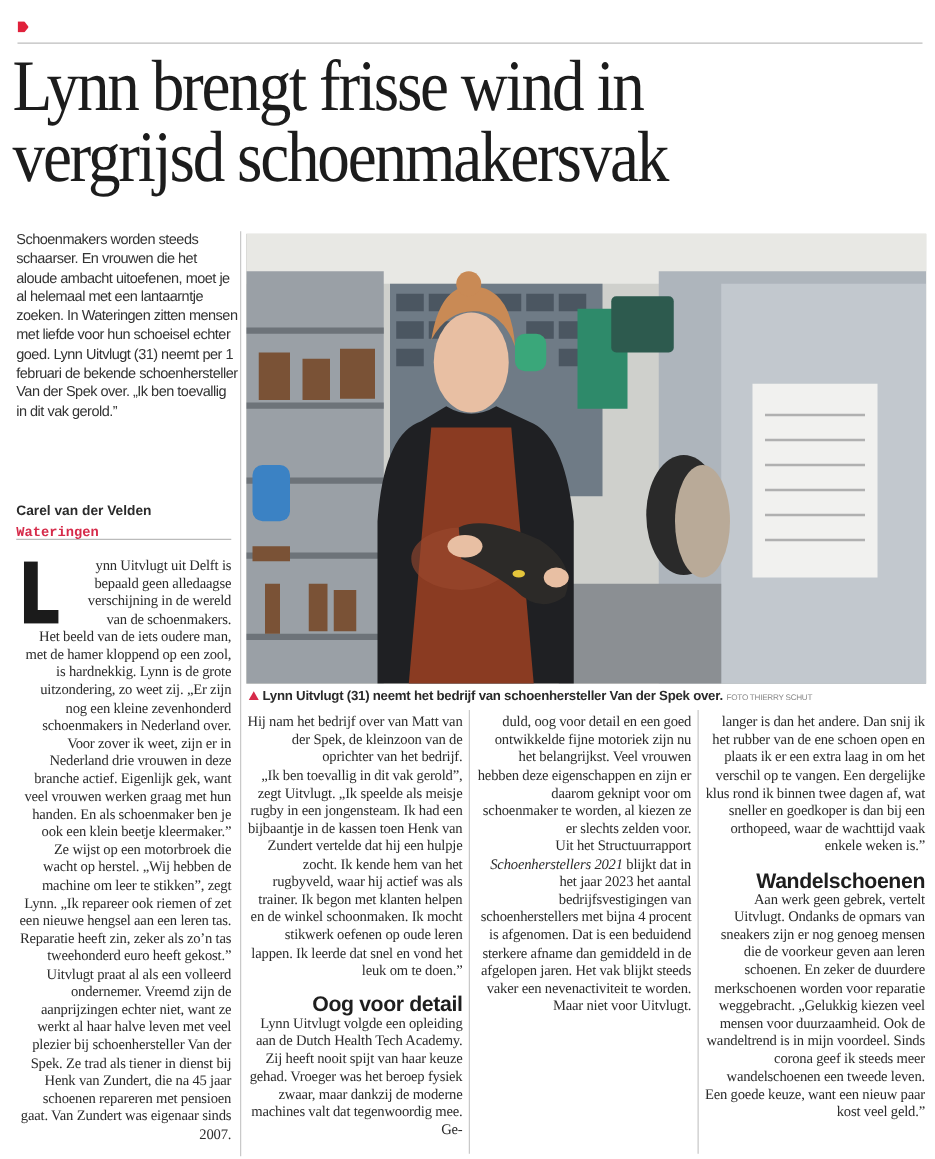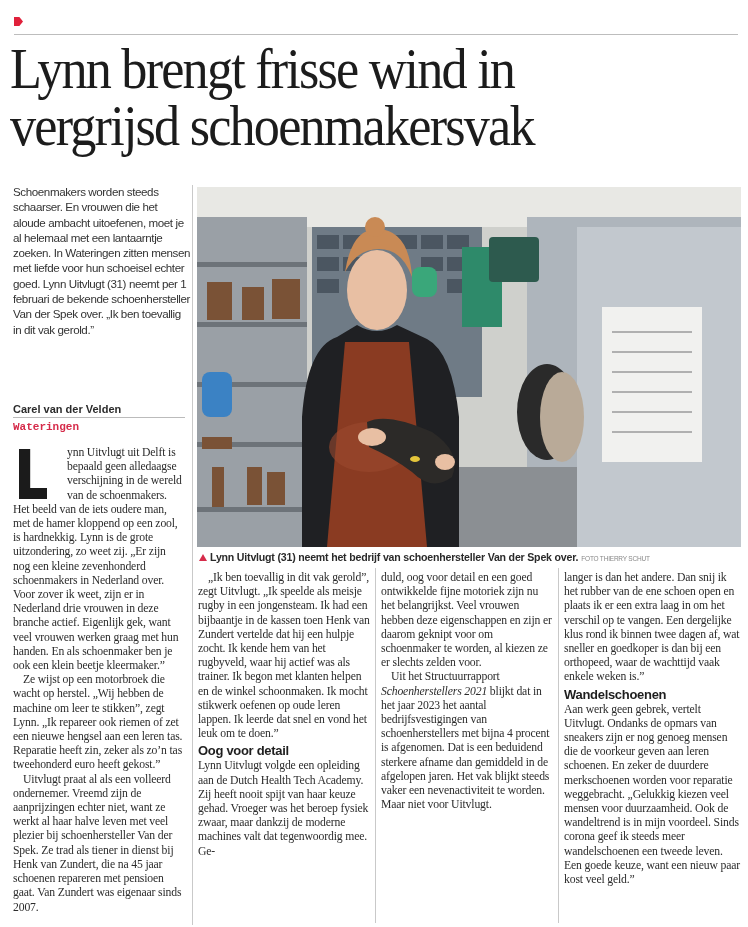--- a/index.html
+++ b/index.html
@@ -17,43 +17,43 @@
     font-family: "Liberation Serif", serif; font-size: 58px; line-height: 57px;
     color: #1c1c1c; letter-spacing: -2px; font-weight: 400; transform: scaleX(0.9);
     transform-origin: left top; white-space: nowrap; }
 
   .intro { position: absolute; left: 13px; top: 184px; width: 178px;
     font-family: "Liberation Sans", sans-serif; font-size: 11.6px; line-height: 15.3px;
     color: #333; letter-spacing: -0.4px; }
 
   .byline { position: absolute; left: 13px; top: 403px; width: 172px;
     font-family: "Liberation Sans", sans-serif; font-weight: 700; font-size: 11px; color: #2b2b2b;
-    border-bottom: 1.5px solid #bbb; padding-bottom: 2px; }
+    border-bottom: 1.5px solid #bbb; padding-bottom: 16px; }
   .dateline { position: absolute; left: 13px; top: 421px; width: 172px;
     font-family: Liberation Mono, monospace; font-weight: 700; font-size: 11px; color: #d62b4a; }
 
   .col-rule { position: absolute; width: 1px; background: #c9c9c9; }
 
   .photo { position: absolute; left: 197px; top: 187px; width: 544px; height: 360px;
     overflow: hidden; background: #c8c8c4; }
   .photo svg { display: block; }
 
   .caption { position: absolute; left: 199px; top: 551px; width: 545px;
     font-family: "Liberation Sans", sans-serif; font-size: 10.6px; font-weight: 700; color: #2a2a2a;
     white-space: nowrap; letter-spacing: -0.2px; }
   .caption-icon { display: inline-block; width: 0; height: 0; border-left: 4px solid transparent;
     border-right: 4px solid transparent; border-bottom: 7px solid #d62b4a; margin-right: 3px; }
   .credit { font-weight: 400; font-size: 6.5px; color: #888; margin-left: 3px; letter-spacing: -0.2px; }
 
   .body-col { position: absolute; font-family: "Liberation Serif", serif; font-size: 11.7px;
-    line-height: 14.2px; color: #2c2c2c; text-align: left; letter-spacing: -0.15px; }
+    line-height: 14.2px; color: #2c2c2c; text-align: right; letter-spacing: -0.15px; }
   .body-col p { margin: 0; }
   .body-col p.ind { text-indent: 10px; }
-  .subhead { font-family: "Liberation Sans", sans-serif; font-weight: 700; font-size: 13px;
-    color: #1e1e1e; margin-top: 2px; line-height: 16px; letter-spacing: -0.3px; }
+  .subhead { font-family: "Liberation Sans", sans-serif; font-weight: 700; font-size: 17px;
+    color: #1e1e1e; margin-top: 12px; line-height: 16px; letter-spacing: -0.3px; }
 
   .dropcap { float: left; width: 28px; height: 50px; background: #1b1b1b; margin: 3px 20px 2px 6px;
     clip-path: polygon(0 0, 40% 0, 40% 78%, 100% 78%, 100% 100%, 0 100%); }
 </style>
 </head>
 <body>
 
 <div class="kicker">
   <span class="kicker-icon"></span>
 </div>
@@ -147,20 +147,21 @@
   <span class="caption-icon"></span><span>Lynn Uitvlugt (31) neemt het bedrijf van schoenhersteller Van der Spek over.</span><span class="credit">FOTO THIERRY SCHUT</span>
 </div>
 
 <div class="body-col" style="left:13px; top:446px; width:172px;">
   <p><span class="dropcap"></span><span>ynn Uitvlugt uit Delft is bepaald geen alledaagse verschijning in de wereld van de schoenmakers. Het beeld van de iets oudere man, met de hamer kloppend op een zool, is hardnekkig. Lynn is de grote uitzondering, zo weet zij. „Er zijn nog een kleine zevenhonderd schoenmakers in Nederland over. Voor zover ik weet, zijn er in Nederland drie vrouwen in deze branche actief. Eigenlijk gek, want veel vrouwen werken graag met hun handen. En als schoenmaker ben je ook een klein beetje kleermaker.”</span></p>
   <p class="ind">Ze wijst op een motorbroek die wacht op herstel. „Wij hebben de machine om leer te stikken”, zegt Lynn. „Ik repareer ook riemen of zet een nieuwe hengsel aan een leren tas. Reparatie heeft zin, zeker als zo’n tas tweehonderd euro heeft gekost.”</p>
   <p class="ind">Uitvlugt praat al als een volleerd ondernemer. Vreemd zijn de aanprijzingen echter niet, want ze werkt al haar halve leven met veel plezier bij schoenhersteller Van der Spek. Ze trad als tiener in dienst bij Henk van Zundert, die na 45 jaar schoenen repareren met pensioen gaat. Van Zundert was eigenaar sinds 2007.</p>
 </div>
 
 <div class="body-col" style="left:198px; top:571px; width:172px;">
+  <p>Hij nam het bedrijf over van Matt van der Spek, de kleinzoon van de oprichter van het bedrijf.</p>
   <p class="ind">„Ik ben toevallig in dit vak gerold”, zegt Uitvlugt. „Ik speelde als meisje rugby in een jongensteam. Ik had een bijbaantje in de kassen toen Henk van Zundert vertelde dat hij een hulpje zocht. Ik kende hem van het rugbyveld, waar hij actief was als trainer. Ik begon met klanten helpen en de winkel schoonmaken. Ik mocht stikwerk oefenen op oude leren lappen. Ik leerde dat snel en vond het leuk om te doen.”</p>
   <div class="subhead">Oog voor detail</div>
   <p>Lynn Uitvlugt volgde een opleiding aan de Dutch Health Tech Academy. Zij heeft nooit spijt van haar keuze gehad. Vroeger was het beroep fysiek zwaar, maar dankzij de moderne machines valt dat tegenwoordig mee. Ge-</p>
 </div>
 
 <div class="body-col" style="left:381px; top:571px; width:172px;">
   <p>duld, oog voor detail en een goed ontwikkelde fijne motoriek zijn nu het belangrijkst. Veel vrouwen hebben deze eigenschappen en zijn er daarom geknipt voor om schoenmaker te worden, al kiezen ze er slechts zelden voor.</p>
   <p class="ind"><span>Uit het Structuurrapport </span><em>Schoenherstellers 2021</em><span> blijkt dat in het jaar 2023 het aantal bedrijfsvestigingen van schoenherstellers met bijna 4 procent is afgenomen. Dat is een beduidend sterkere afname dan gemiddeld in de afgelopen jaren. Het vak blijkt steeds vaker een nevenactiviteit te worden. Maar niet voor Uitvlugt.</span></p>
 </div>
 

